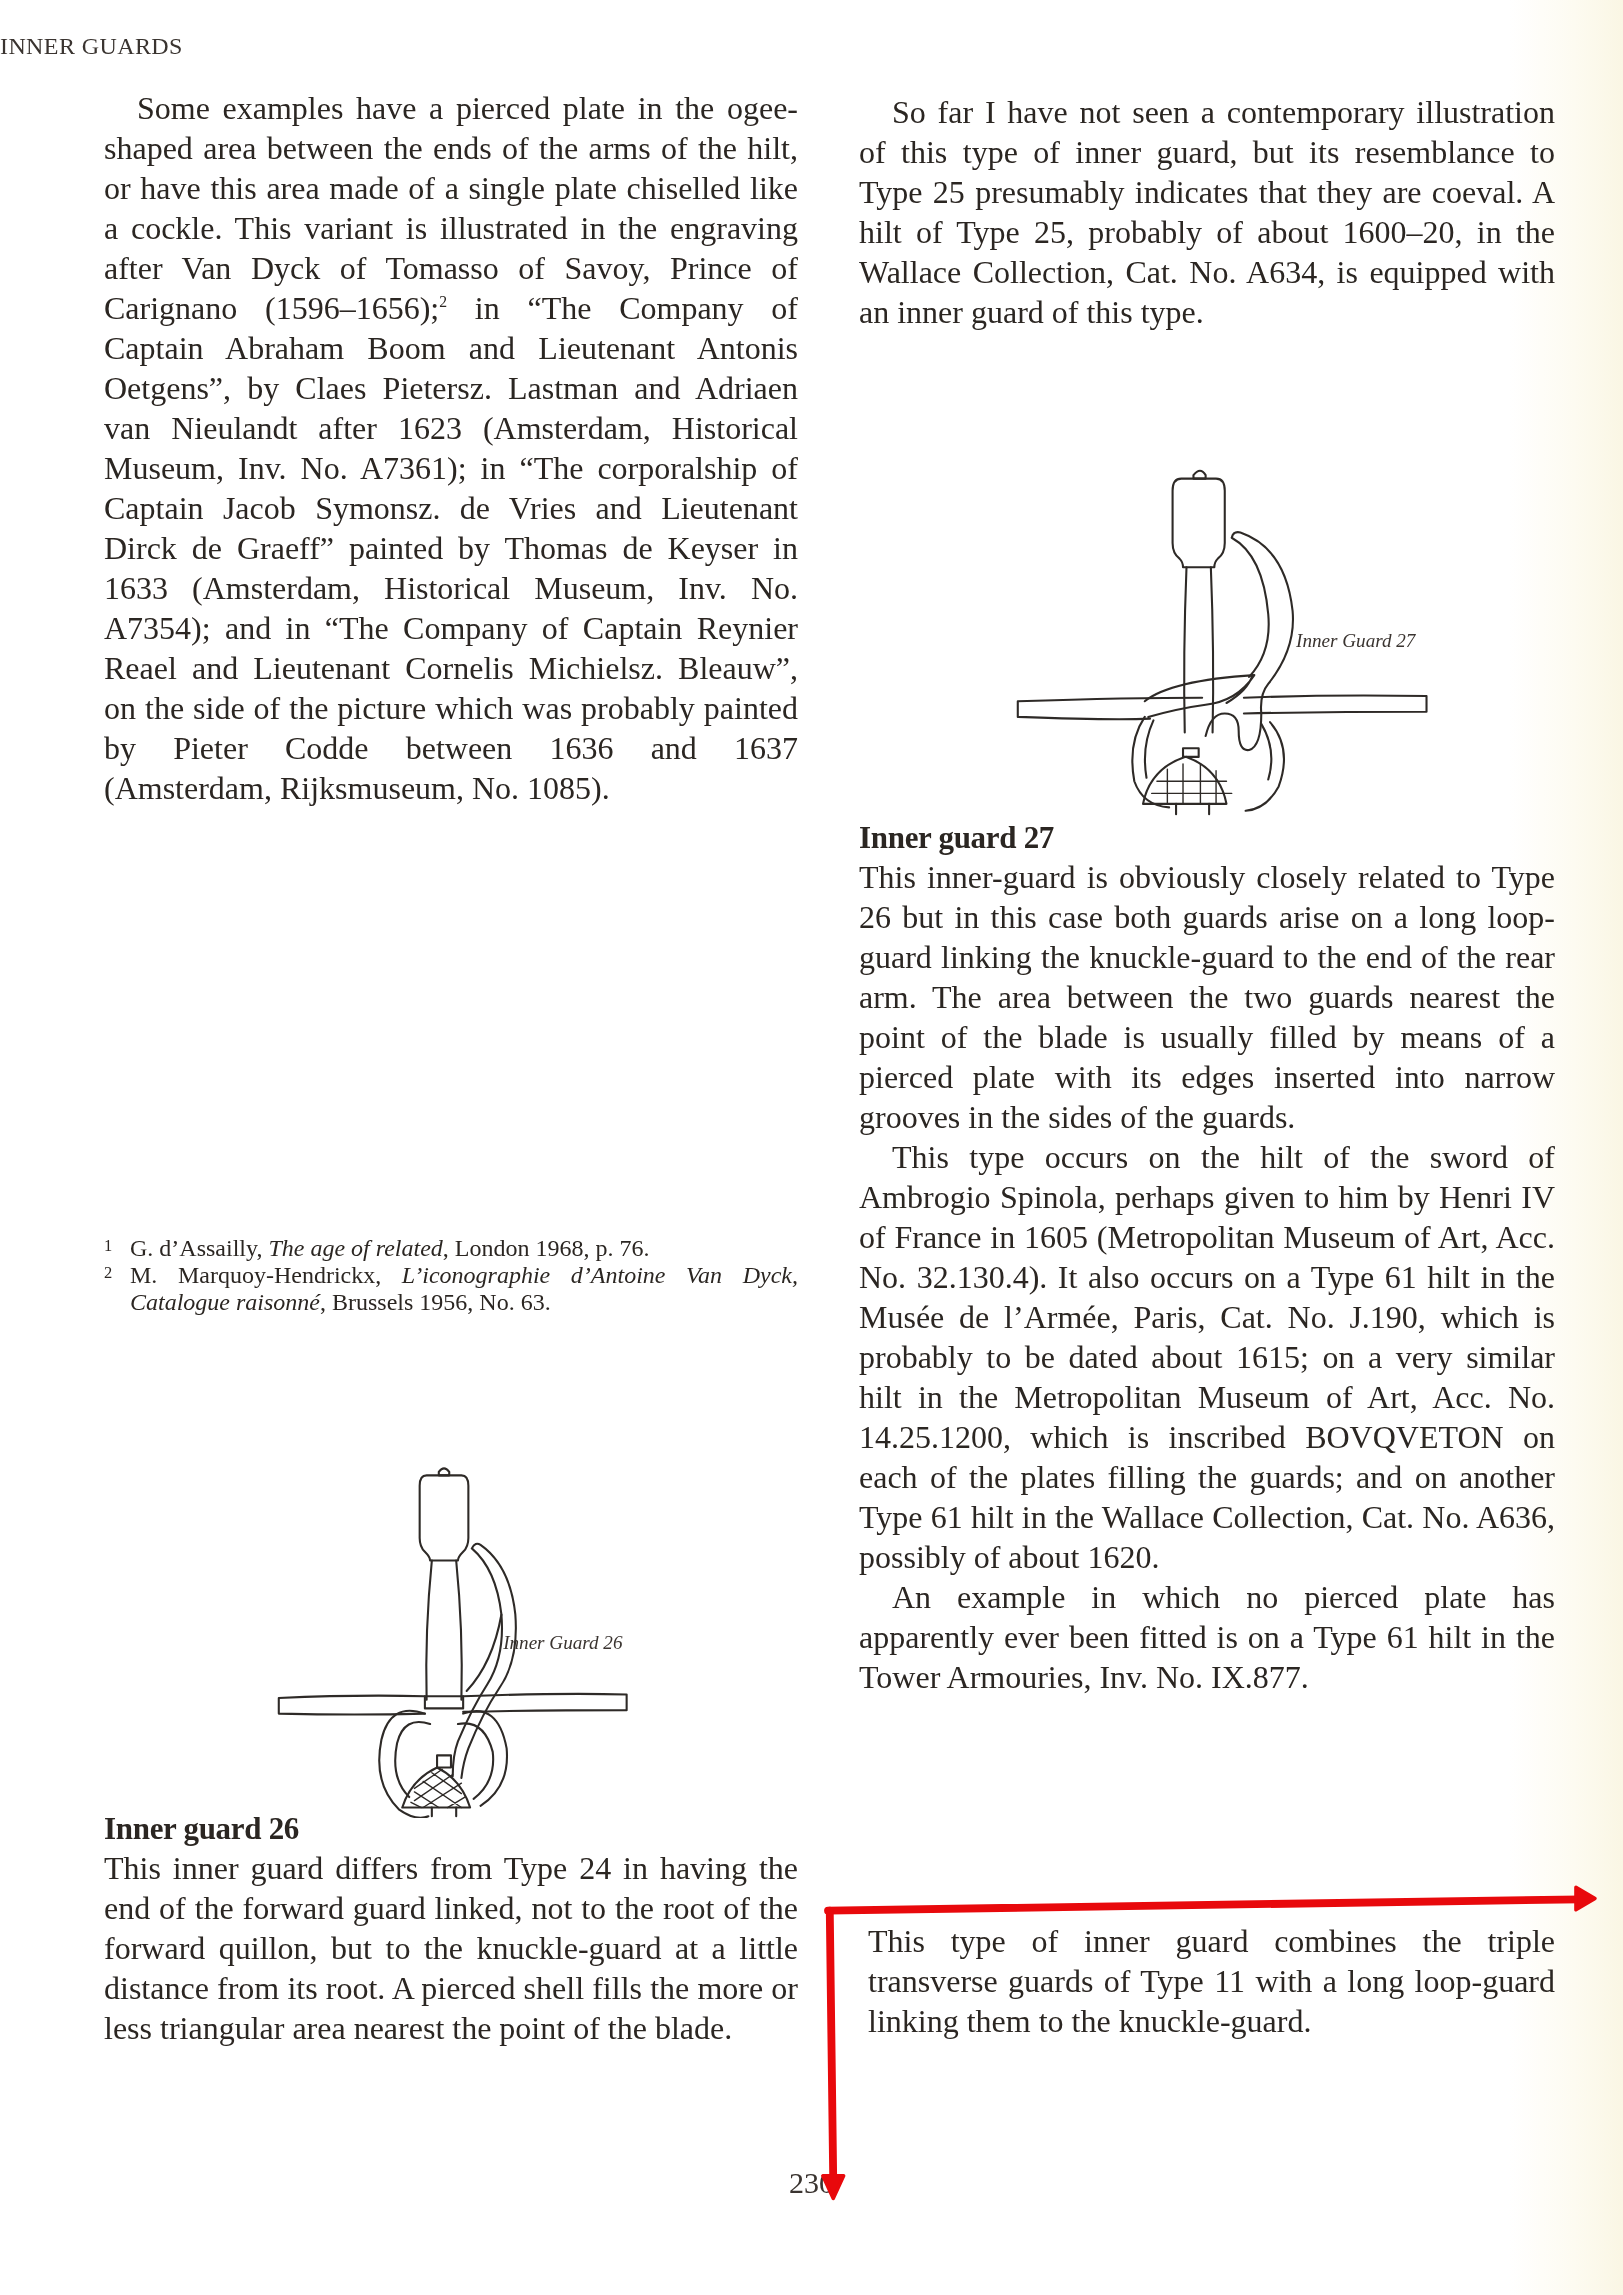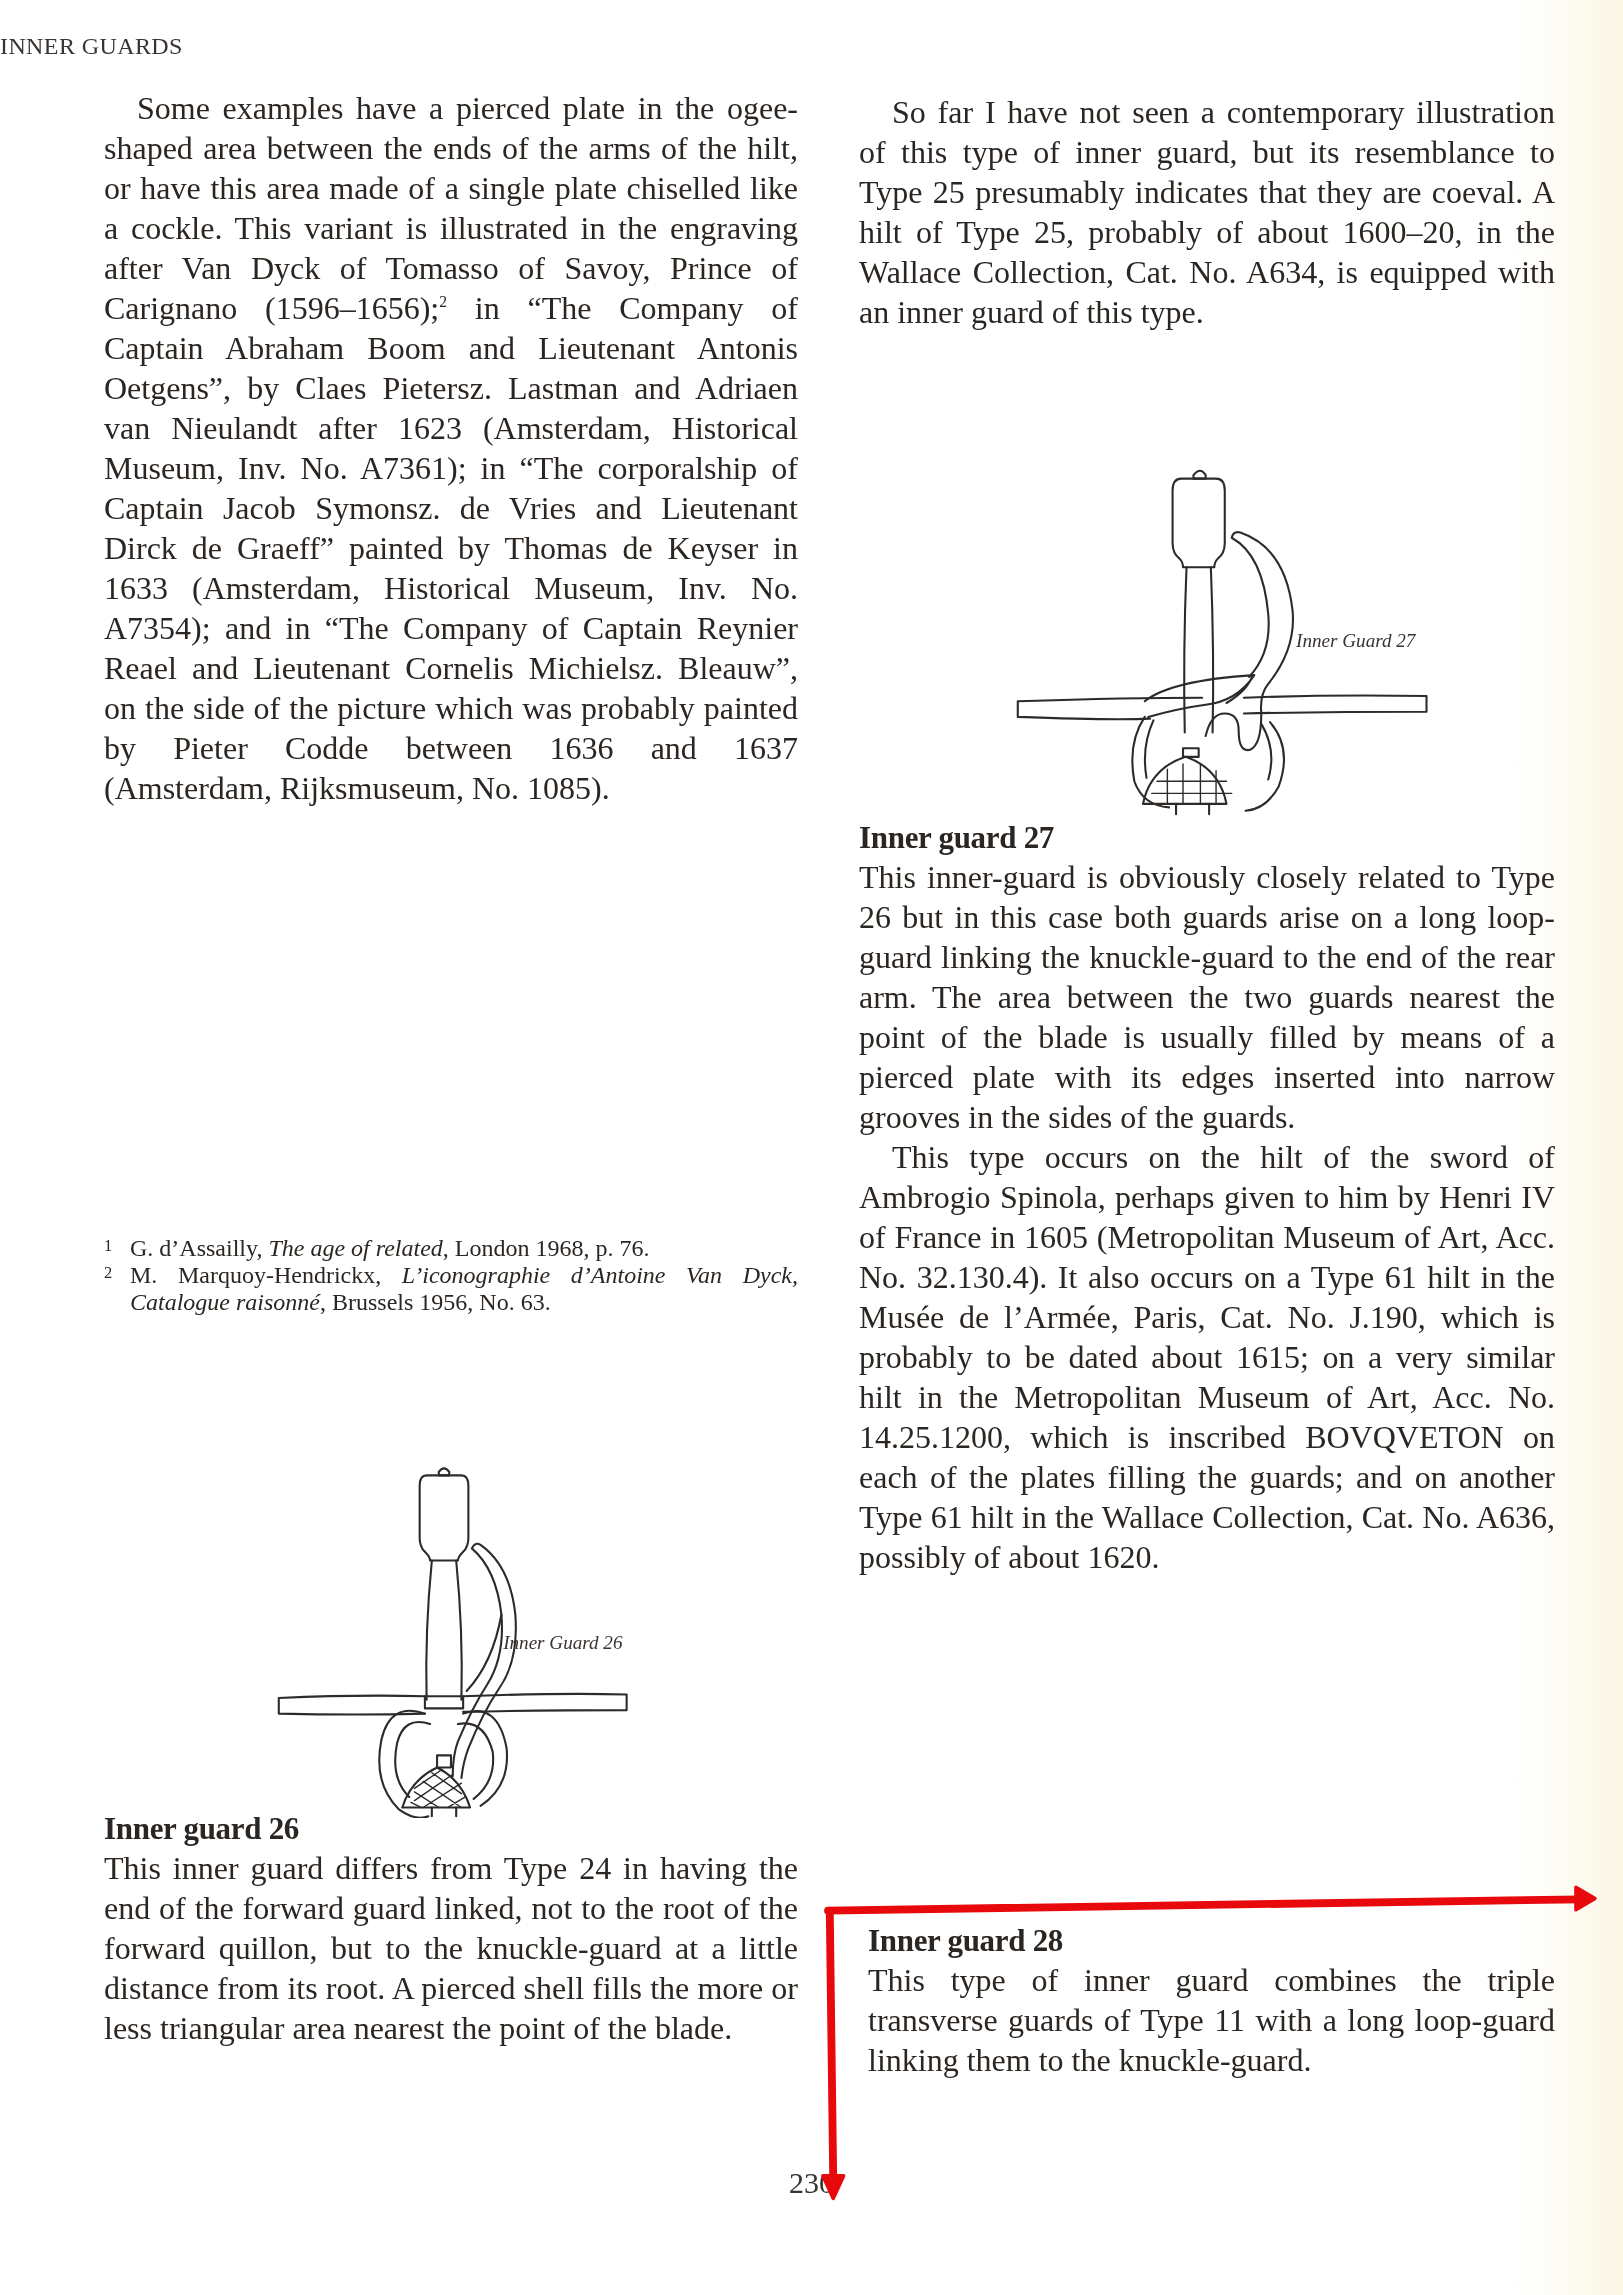--- a/index.html
+++ b/index.html
@@ -90,24 +90,24 @@
     <path d="M200 368 h80 M194 382 h92 M212 354 v40 M230 348 v46 M250 348 v46 M268 356 v38" stroke-width="1.6"></path>
     <path d="M222 394 v12 M260 394 v12"></path>
   </g>
   <text class="fig-label" x="360" y="214">Inner Guard 27</text>
 </svg>
 
 <div class="col col-right" style="top:818px;">
   <p class="heading">Inner guard 27</p>
   <p>This inner-guard is obviously closely related to Type 26 but in this case both guards arise on a long loop-guard linking the knuckle-guard to the end of the rear arm. The area between the two guards nearest the point of the blade is usually filled by means of a pierced plate with its edges inserted into narrow grooves in the sides of the guards.</p>
   <p class="indent">This type occurs on the hilt of the sword of Ambrogio Spinola, perhaps given to him by Henri IV of France in 1605 (Metropolitan Museum of Art, Acc. No. 32.130.4). It also occurs on a Type 61 hilt in the Musée de l’Armée, Paris, Cat. No. J.190, which is probably to be dated about 1615; on a very similar hilt in the Metropolitan Museum of Art, Acc. No. 14.25.1200, which is inscribed BOVQVETON on each of the plates filling the guards; and on another Type 61 hilt in the Wallace Collection, Cat. No. A636, possibly of about 1620.</p>
+  <p class="indent">An example in which no pierced plate has apparently ever been fitted is on a Type 61 hilt in the Tower Armouries, Inv. No. IX.877.</p>
 </div>
 
 <div class="col col-right" style="top:1921px; left:868px; width:687px;">
-  <p class="heading">Inner guard 28</p>
   <p>This type of inner guard combines the triple transverse guards of Type 11 with a long loop-guard linking them to the knuckle-guard.</p>
 </div>
 
 <div class="page-number">230</div>
 
 <svg class="annot" width="1623" height="2295" viewBox="0 0 1866 2639">
   <g fill="#e8090c" stroke="#e8090c" stroke-linecap="round" stroke-linejoin="round">
     <path d="M952 2197 L1818 2184" stroke-width="9" fill="none"></path>
     <path d="M1812 2170 L1834 2183 L1812 2196 Z" stroke-width="4"></path>
     <path d="M954 2197 L958 2508" stroke-width="9" fill="none"></path>

